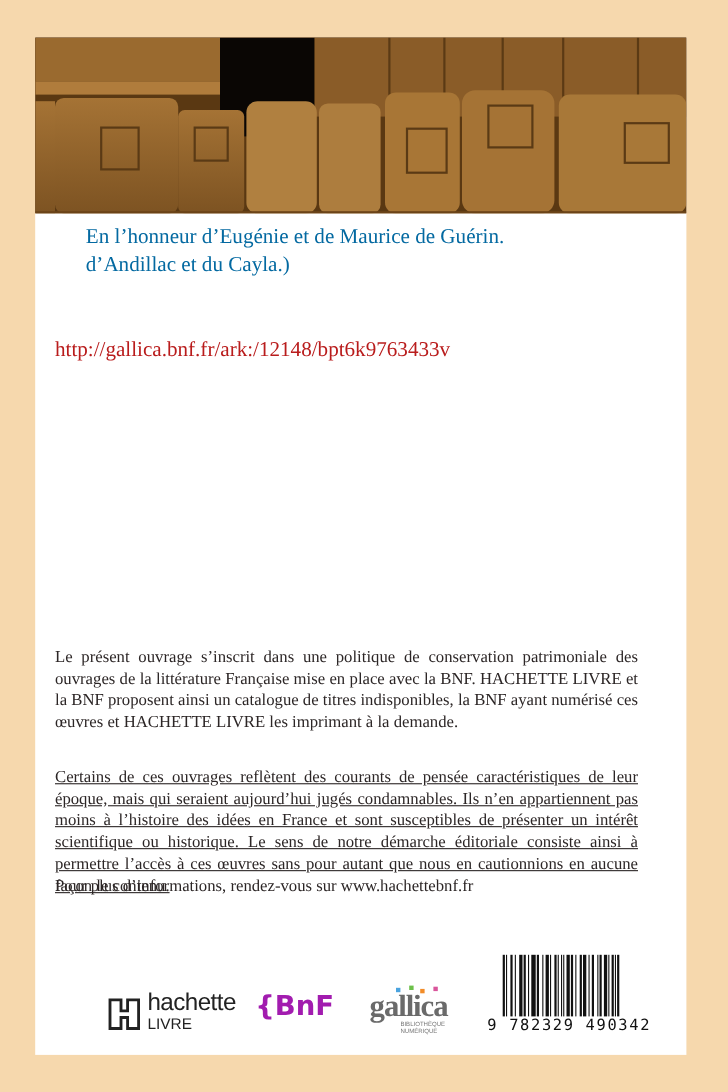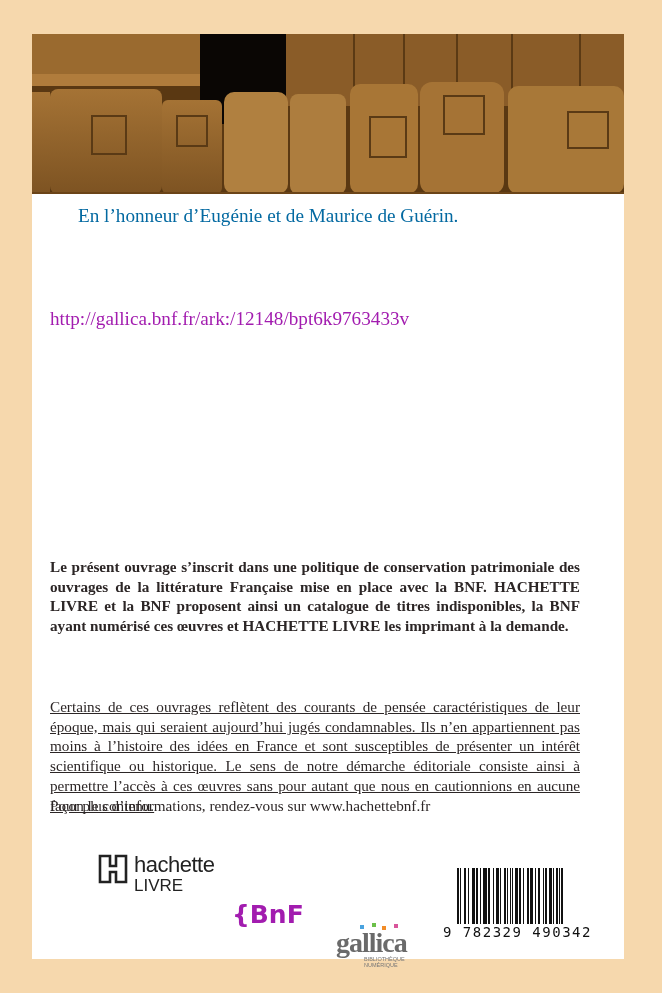--- a/index.html
+++ b/index.html
@@ -1,31 +1,31 @@
 <!DOCTYPE html>
 <html><head>
 <meta charset="utf-8">
 <style>
   html, body { margin:0; padding:0; }
   body { width:662px; height:993px; background:#f6d8ad; position:relative; overflow:hidden; font-family:"DejaVu Serif", "Liberation Serif", serif; color:#2a2424; }
   .panel { position:absolute; left:32px; top:34px; width:592px; height:925px; background:#ffffff; }
   .banner { position:absolute; left:0; top:0; width:592px; height:160px; overflow:hidden;
     background: linear-gradient(180deg,#7a5224 0%,#6a4418 40%,#8a5c2a 100%); }
   .title { position:absolute; left:50px; top:204px; width:540px; font-family:"Liberation Serif", serif; font-size:19.2px; line-height:24.5px; color:#0369a1;margin-left:28px; }
-  .url { position:absolute; left:50px; top:308px; font-family:"Liberation Serif", serif; font-size:19.2px; color:#a21caf; }
+  .url { position:absolute; left:50px; top:308px; font-family:"Liberation Serif", serif; font-size:19.2px; color:#b91c1c; }
   .body-text { position:absolute; left:50px; width:530px; font-family:"Liberation Serif", serif; font-size:15.2px; line-height:19.7px; color:#2c2626; text-align:justify; }
-  .p1 { top:557px;font-weight:bold; }
+  .p1 { top:588px; }
   .p2 { top:697px;text-decoration:underline; }
   .p3 { top:796px; text-align:left; }
-  .hachette { position:absolute; left:82px; top:854px; display:flex; align-items:flex-start;padding-left:16px; }
+  .hachette { position:absolute; left:82px; top:900px; display:flex; align-items:flex-end;padding-left:16px; }
   .hachette .txt { font-family:"Liberation Sans", sans-serif; color:#222; margin-left:6px; line-height:1; }
   .hachette .big { font-size:22px; letter-spacing:-0.5px; }
-  .hachette .small { font-size:17px; margin-top:1px; }
+  .hachette .small { font-size:14px; margin-top:1px; }
   .bnf { position:absolute; left:232px; top:900px; font-family:"DejaVu Sans", sans-serif; font-weight:bold; font-size:25px; color:#a21caf; letter-spacing:0px; }
-  .gallica { position:absolute; left:336px; top:896px; width:70px; height:46px;margin-top:27px; }
+  .gallica { position:absolute; left:336px; top:896px; width:70px; height:46px; }
   .gallica .g { font-family:"Liberation Serif", serif; font-weight:bold; font-size:28px; color:#6a6a6a; line-height:1; position:absolute; left:0; top:6px; letter-spacing:-1px;}
   .gallica .sub { position:absolute; left:28px; top:33px; font-family:"Liberation Sans", sans-serif; font-size:5.5px; line-height:6px; color:#777; }
   .gallica .dot { position:absolute; width:4px; height:4px; }
   .barcode { position:absolute; left:443px; top:866px; width:156px; height:80px;text-align:right; }
   .bars { position:absolute; left:14px; top:2px; height:72px; display:flex; align-items:stretch; }
   .bars span { display:block; height:100%; background:#111; }
   .bars span.gap { background:transparent; }
   .isbn { position:absolute; top:58px; left:0; font-family:"DejaVu Sans Mono", monospace; font-size:14px; color:#111; background:#fff; letter-spacing:1.5px; }
 </style>
 </head>
@@ -63,20 +63,21 @@
       <rect x="338" y="83" width="36" height="40" fill="none" stroke="#5a3a15" stroke-width="2"></rect>
       <rect x="412" y="62" width="40" height="38" fill="none" stroke="#5a3a15" stroke-width="2"></rect>
       <rect x="536" y="78" width="40" height="36" fill="none" stroke="#5a3a15" stroke-width="2"></rect>
       <rect x="0" y="158" width="592" height="2" fill="#6b4418"></rect>
     </svg>
   </div>
 </div>
 
 <div class="title">
   <div>En l’honneur d’Eugénie et de Maurice de Guérin.</div>
+  <div>d’Andillac et du Cayla.)</div>
 </div>
 
 <div class="url">http://gallica.bnf.fr/ark:/12148/bpt6k9763433v</div>
 
 <div class="body-text p1">Le présent ouvrage s’inscrit dans une politique de conservation patrimoniale des ouvrages de la littérature Française mise en place avec la BNF. HACHETTE LIVRE et la BNF proposent ainsi un catalogue de titres indisponibles, la BNF ayant numérisé ces œuvres et HACHETTE LIVRE les imprimant à la demande.</div>
 <div class="body-text p2">Certains de ces ouvrages reflètent des courants de pensée caractéristiques de leur époque, mais qui seraient aujourd’hui jugés condamnables. Ils n’en appartiennent pas moins à l’histoire des idées en France et sont susceptibles de présenter un intérêt scientifique ou historique. Le sens de notre démarche éditoriale consiste ainsi à permettre l’accès à ces œuvres sans pour autant que nous en cautionnions en aucune façon le contenu.</div>
 <div class="body-text p3">Pour plus d’informations, rendez-vous sur www.hachettebnf.fr</div>
 
 <div class="hachette">
   <svg width="30" height="30" viewBox="0 0 30 30">

